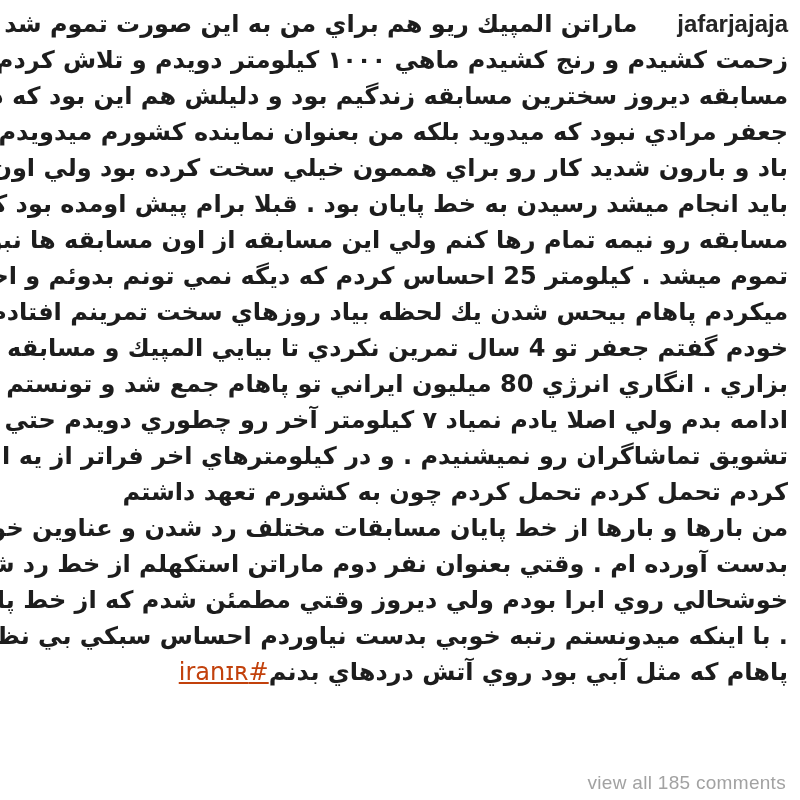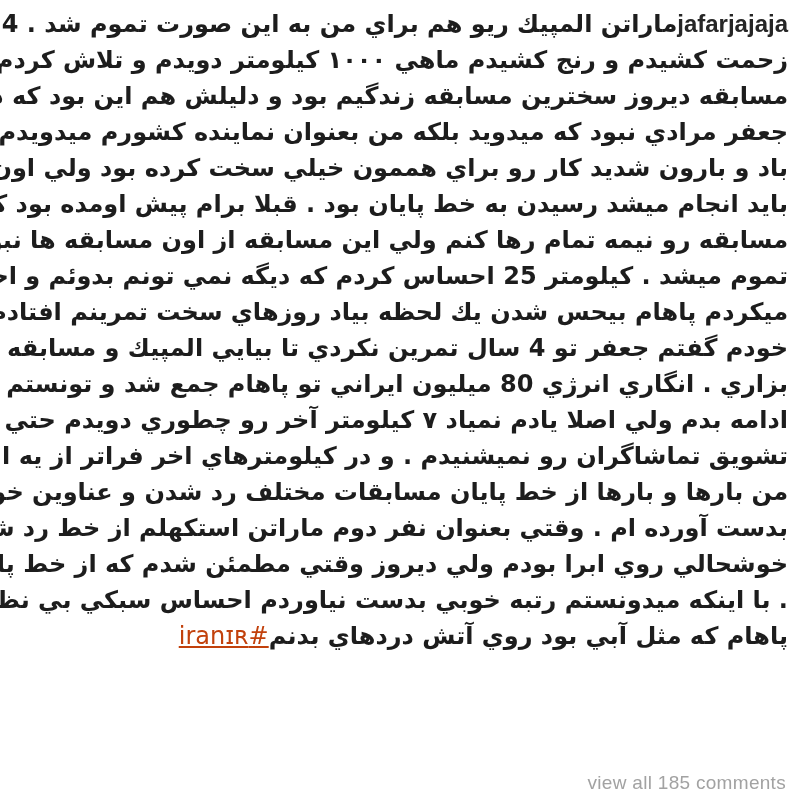--- a/index.html
+++ b/index.html
@@ -27,20 +27,21 @@
     line-height: 36px;
     white-space: nowrap;
   }
   .username {
     font-family: "Liberation Sans", "DejaVu Sans", sans-serif;
     font-weight: bold;
     color: #262626;
     direction: ltr;
     unicode-bidi: embed;
     cursor: pointer;
+    margin-left: 40px;
   }
   .hashtag {
     color: #c2410c;
     font-weight: normal;
     cursor: pointer;
     text-decoration: underline;
   }
   .footer {
     position: absolute;
     right: 14px;
@@ -66,20 +67,21 @@
       <div class="cap-line">جعفر مرادي نبود كه ميدويد بلكه من بعنوان نماينده كشورم ميدويدم . و</div>
       <div class="cap-line">باد و بارون شديد كار رو براي هممون خيلي سخت كرده بود ولي اون چيزي كه</div>
       <div class="cap-line">بايد انجام ميشد رسيدن به خط پايان بود . قبلا برام پيش اومده بود كه</div>
       <div class="cap-line">مسابقه رو نيمه تمام رها كنم ولي اين مسابقه از اون مسابقه ها نبود . بايد</div>
       <div class="cap-line">تموم ميشد . كيلومتر 25 احساس كردم كه ديگه نمي تونم بدوئم و احساس</div>
       <div class="cap-line">ميكردم پاهام بيحس شدن يك لحظه بياد روزهاي سخت تمرينم افتادم و به</div>
       <div class="cap-line">خودم گفتم جعفر تو 4 سال تمرين نكردي تا بيايي المپيك و مسابقه رو ناتمام</div>
       <div class="cap-line">بزاري . انگاري انرژي 80 ميليون ايراني تو پاهام جمع شد و تونستم به مسابقه</div>
       <div class="cap-line">ادامه بدم ولي اصلا يادم نمياد ۷ كيلومتر آخر رو چطوري دويدم حتي صداهاي</div>
       <div class="cap-line">تشويق تماشاگران رو نميشنيدم . و در كيلومترهاي اخر فراتر از يه انسان تحمل</div>
+      <div class="cap-line">كردم تحمل كردم تحمل كردم چون به كشورم تعهد داشتم</div>
       <div class="cap-line">من بارها و بارها از خط پايان مسابقات مختلف رد شدن و عناوين خوبي هم</div>
       <div class="cap-line">بدست آورده ام . وقتي بعنوان نفر دوم ماراتن استكهلم از خط رد شدم ، از</div>
       <div class="cap-line">خوشحالي روي ابرا بودم ولي ديروز وقتي مطمئن شدم كه از خط پايان رد شدم</div>
       <div class="cap-line">. با اينكه ميدونستم رتبه خوبي بدست نياوردم احساس سبكي بي نظيري</div>
     </div>
 
   <div class="cap-line"><span>پاهام كه مثل آبي بود روي آتش دردهاي بدنم</span><span class="hashtag">#iranɪʀ</span></div>
 </div>
 
 <div class="footer">

